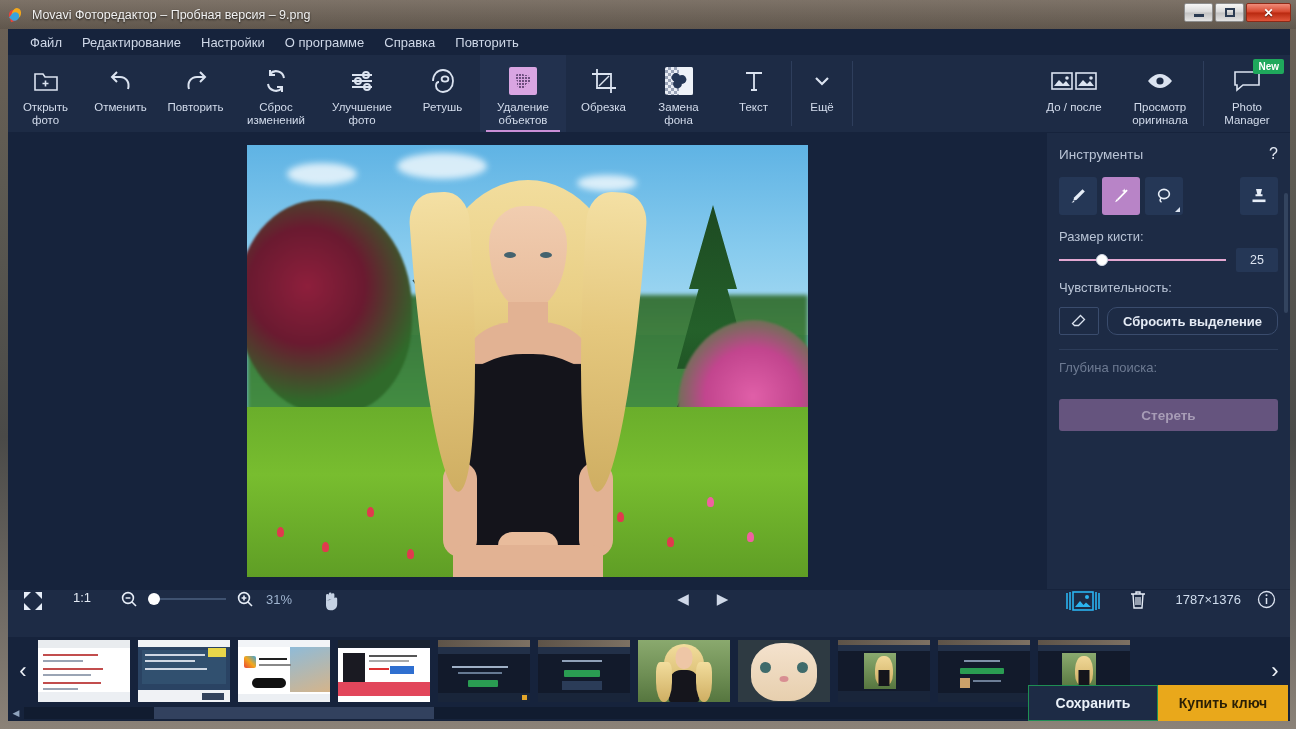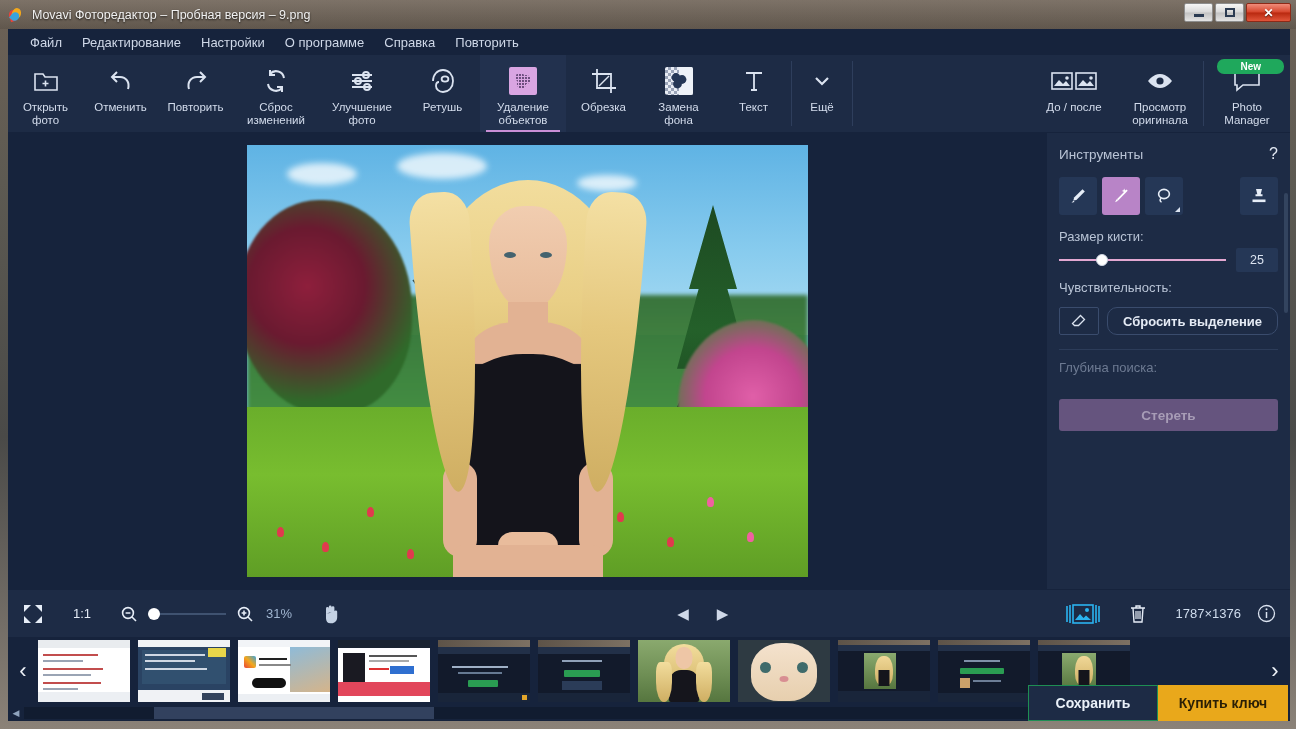--- a/index.html
+++ b/index.html
@@ -100,21 +100,21 @@
     width: 28px; height: 28px; border-radius:2px; position: relative; overflow:hidden;
     background:
       repeating-conic-gradient(#9aa4b8 0% 25%, #e9edf5 0% 50%) 0 0/6px 6px;
     display:flex; align-items:center; justify-content:center;
   }
   .sq-check::before{
     content:""; position:absolute; right:0; top:0; width:14px; height:28px; background:#eef2f8;
   }
   .newbadge {
     position: absolute; top: 4px; right: 6px; background: #1fa85c; color: #fff;
-    font-size: 10px; font-weight: bold; padding: 1px 23px; border-radius: 7px;
+    font-size: 10px; font-weight: bold; padding: 1px 5px; border-radius: 2px;
     line-height: 13px;
   }
 
   
   .middle { flex: 1 1 auto; display: flex; min-height: 0; }
   .canvas-wrap {
     flex: 1 1 auto; position: relative; background: #16233c;
     display: flex; align-items: center; justify-content: center;
   }
   .photo {
@@ -229,21 +229,21 @@
   .erasebtn {
     height: 32px; background:#65547e; color:#a79cb6; font-size:13.5px; font-weight:bold;
     display:flex; align-items:center; justify-content:center; border-radius:3px;
     margin-top: 20px;
   }
   .rp-scroll { position:absolute; right:2px; top:60px; width:4px; height:120px;
     background:#33445f; border-radius:2px; }
 
   
   .bottombar {
-    height: 48px; flex: 0 0 auto; background: #1d2b45; display: flex; align-items: center;
+    height: 48px; flex: 0 0 auto; background: #1d2b45; display: flex; align-items: flex-start;
     border-top: 1px solid #16233c;
   }
   .bb-cell { display:flex; align-items:center; justify-content:center; padding: 0 14px; }
   .bb-sep { width:1px; background:#2e3e5c; margin:8px 0; }
   .bb-text { color:#9fb4cf; font-size:13px; }
   .bb-grow { flex: 1 1 auto; }
   .zoomslider { position:relative; width:78px; height:14px; margin: 0 10px; }
   .zoomslider .t { position:absolute; left:0; right:0; top:6px; height:2px; background:#3f5270; }
   .zoomslider .k { position:absolute; left:0; top:1px; width:12px; height:12px; border-radius:50%; background:#fff; }
   .dim-nav { color:#cfd8e8; }

